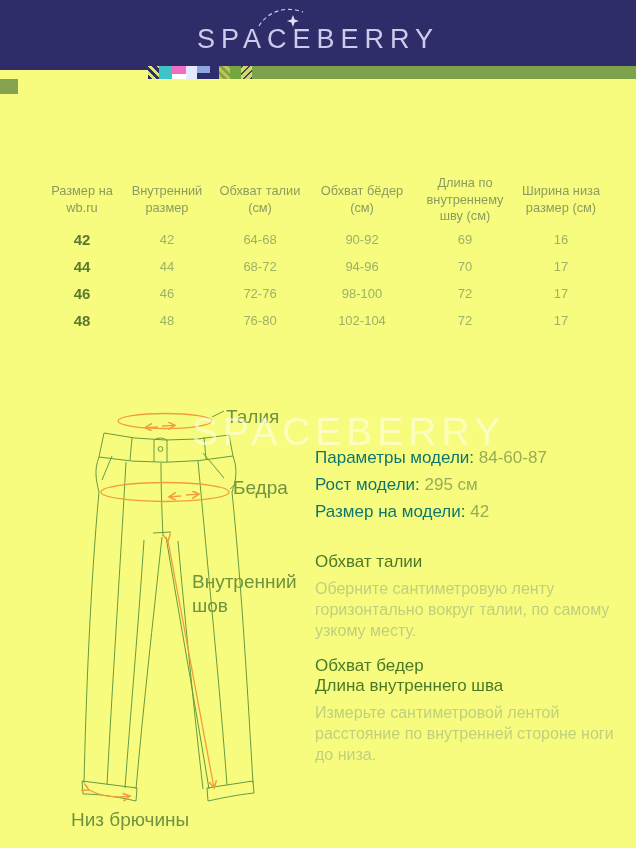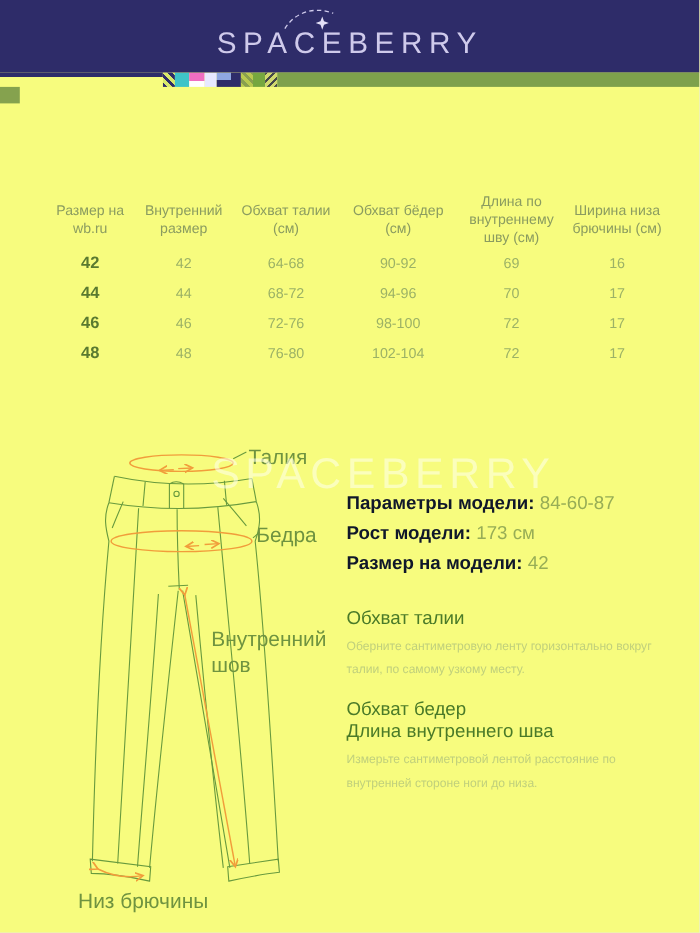--- a/index.html
+++ b/index.html
@@ -42,25 +42,25 @@
   .lbl-waist{left:186px;top:5px;}
   .lbl-hips{left:193px;top:76px;}
   .lbl-seam{left:152px;top:170px;width:92px;}
   .lbl-bottom{left:31px;top:408px;}
   .watermark{position:absolute;left:192px;top:410px;
     font-size:39px;font-weight:400;letter-spacing:5px;
     color:rgba(253,255,232,0.58);white-space:nowrap;pointer-events:none;}
   
   .info{position:absolute;left:315px;top:444px;width:306px;}
   .info-line{font-size:17px;line-height:27px;white-space:nowrap;}
-  .info-line .k{color:#0f172a;font-weight:700;}
+  .info-line .k{color:#0f766e;font-weight:400;}
   .info-line .v{color:#97ad56;font-weight:400;}
   .guide{margin-top:27px;}
   .guide h3{margin:0;color:#4a7a28;font-size:17px;font-weight:500;line-height:20px;}
-  .guide p{margin:6px 0 15px 0;color:#c0d07c;font-size:11px;line-height:21px;}
+  .guide p{margin:6px 0 15px 0;color:#c0d07c;font-size:16px;line-height:21px;}
 </style>
 </head>
 <body>
 
 <div id="page">
 
   <div class="hdr">
     <div class="logo">
       <svg class="star-svg" width="52" height="26" viewBox="0 0 52 26">
         <path d="M6,22 C16,6 34,2 50,8" fill="none" stroke="#cfcaeb" stroke-width="1.2" stroke-dasharray="4 3"></path>
@@ -88,21 +88,21 @@
     <div class="seg-olive"></div>
   </div>
   <div class="corner-square"></div>
 
   <div class="size-table">
     <div class="th">Размер на wb.ru</div>
     <div class="th">Внутренний размер</div>
     <div class="th">Обхват талии (см)</div>
     <div class="th">Обхват бёдер (см)</div>
     <div class="th">Длина по внутреннему шву (см)</div>
-    <div class="th">Ширина низа брючины (см)</div>
+    <div class="th">Ширина низа размер (см)</div>
 
     <div class="td c0">42</div>
     <div class="td">42</div>
     <div class="td">64-68</div>
     <div class="td">90-92</div>
     <div class="td">69</div>
     <div class="td">16</div>
 
     <div class="td c0">44</div>
     <div class="td">44</div>
@@ -180,21 +180,21 @@
 
   <div class="watermark">SPACEBERRY</div>
 
   <div class="info">
     <div class="info-line">
       <span class="k">Параметры модели:</span>
       <span class="v">84-60-87</span>
     </div>
     <div class="info-line">
       <span class="k">Рост модели:</span>
-      <span class="v">173 см</span>
+      <span class="v">295 см</span>
     </div>
     <div class="info-line">
       <span class="k">Размер на модели:</span>
       <span class="v">42</span>
     </div>
 
     <div class="guide">
       <h3>Обхват талии</h3>
       <p>Оберните сантиметровую ленту горизонтально вокруг талии, по самому узкому месту.</p>
       <h3>Обхват бедер</h3>

